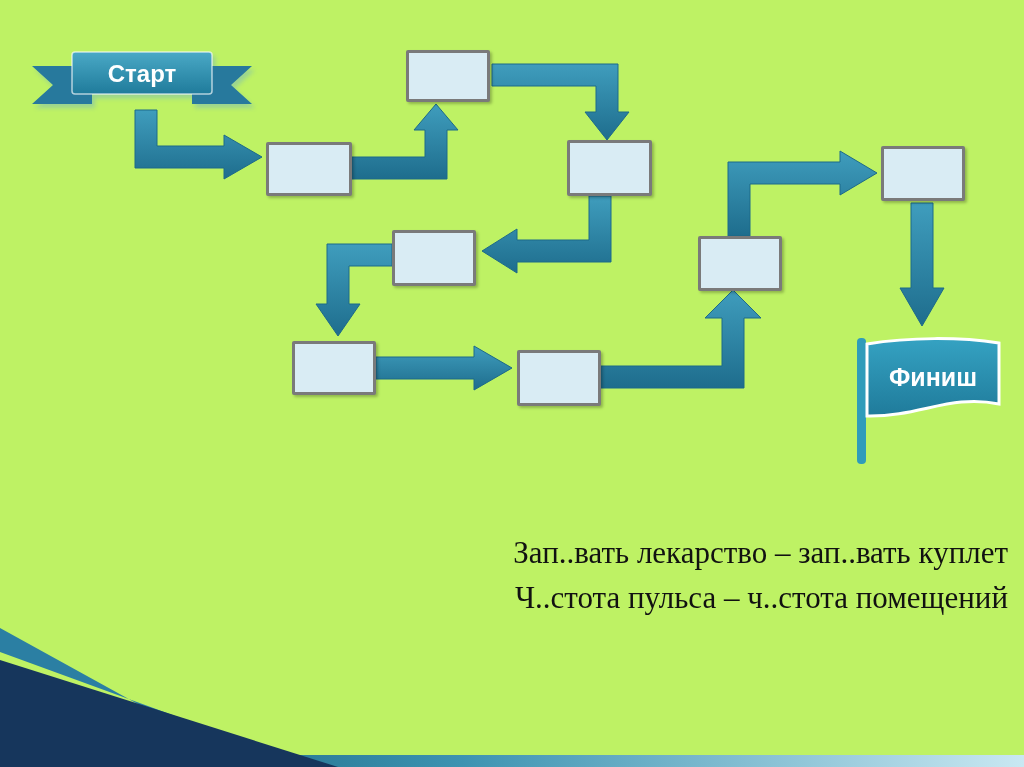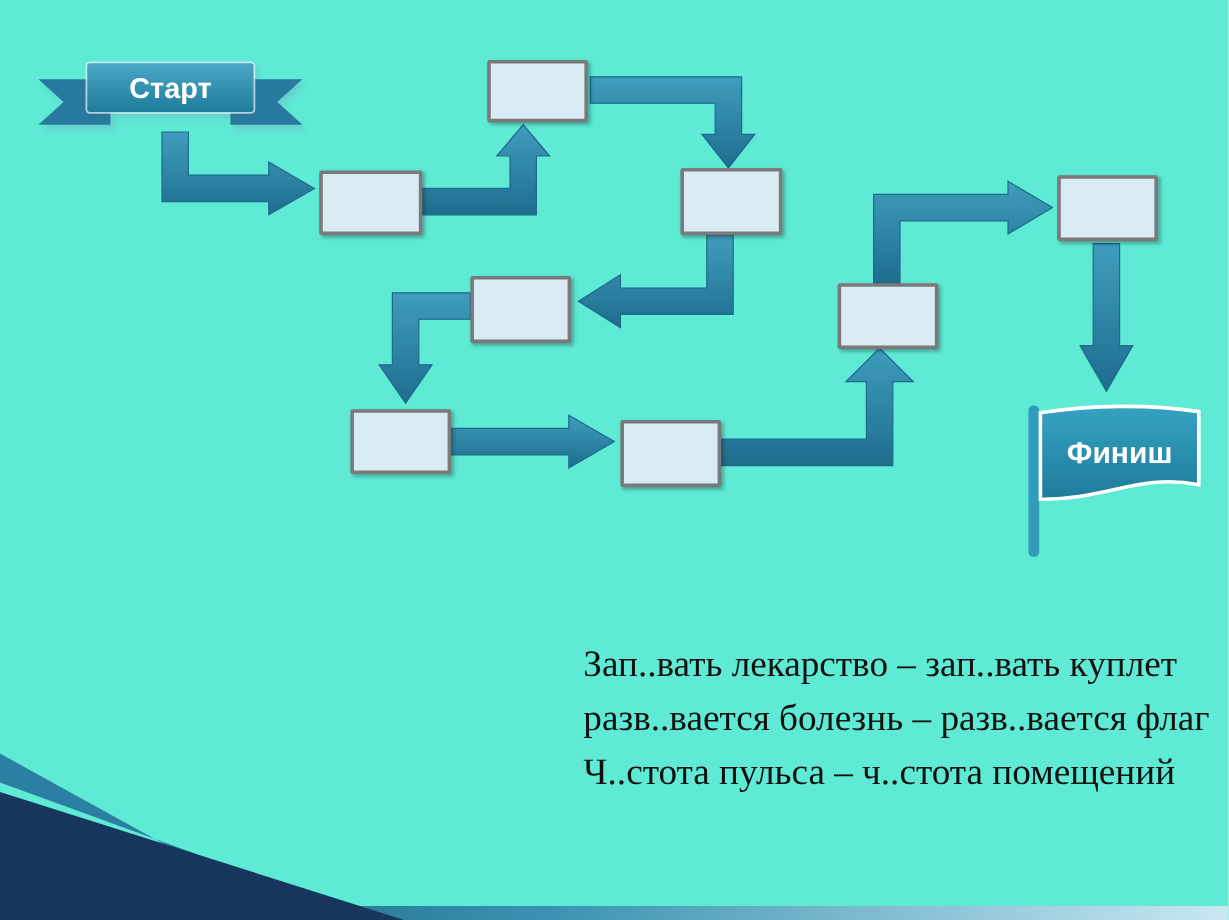--- a/index.html
+++ b/index.html
@@ -1,40 +1,41 @@
 <!DOCTYPE html>
 <html><head>
 <meta charset="utf-8">
 <style>
   html, body { margin: 0; padding: 0; background: #ffffff; }
   #slide {
     position: relative;
     width: 1024px;
     height: 767px;
-    background: #5eead4;
+    background: #bef264;
     overflow: hidden;
     font-family: "Liberation Sans", sans-serif;
   }
   #flow-svg, #deco-svg {
     position: absolute;
     left: 0; top: 0;
   }
   .flow-box {
     position: absolute;
     box-sizing: border-box;
     background: #d9ecf4;
     border: 3px solid #7a7a7a;
     border-radius: 2px;
     box-shadow: 2px 2px 3px rgba(0,0,0,0.25);
     z-index: 3;
   }
   #exercise-text {
     position: absolute;
     right: 16px;
     top: 530px;
+    text-align: right;
     font-family: "Liberation Serif", "DejaVu Serif", serif;
     font-size: 31px;
     line-height: 45px;
     color: #111111;
     white-space: nowrap;
     z-index: 6;
   }
   #bottom-bar {
     position: absolute;
     left: 0; bottom: 0;
@@ -107,21 +108,20 @@
   <div class="flow-box" style="left:406px; top:50px;  width:84px; height:52px;"></div>
   <div class="flow-box" style="left:567px; top:140px; width:85px; height:56px;"></div>
   <div class="flow-box" style="left:392px; top:230px; width:84px; height:56px;"></div>
   <div class="flow-box" style="left:292px; top:341px; width:84px; height:54px;"></div>
   <div class="flow-box" style="left:517px; top:350px; width:84px; height:56px;"></div>
   <div class="flow-box" style="left:698px; top:236px; width:84px; height:55px;"></div>
   <div class="flow-box" style="left:881px; top:146px; width:84px; height:55px;"></div>
 
   <div id="exercise-text">
     <div>Зап..вать лекарство – зап..вать куплет</div>
-    <div>разв..вается болезнь – разв..вается флаг</div>
     <div>Ч..стота пульса – ч..стота помещений</div>
   </div>
 
   <div id="bottom-bar"></div>
 
   <svg id="deco-svg" width="1024" height="767" viewBox="0 0 1024 767">
     <polygon points="0,628 0,652 315,767 252,767" fill="#2b7fa3"></polygon>
     <polygon points="0,660 338,767 0,767" fill="#16365c"></polygon>
   </svg>
 

